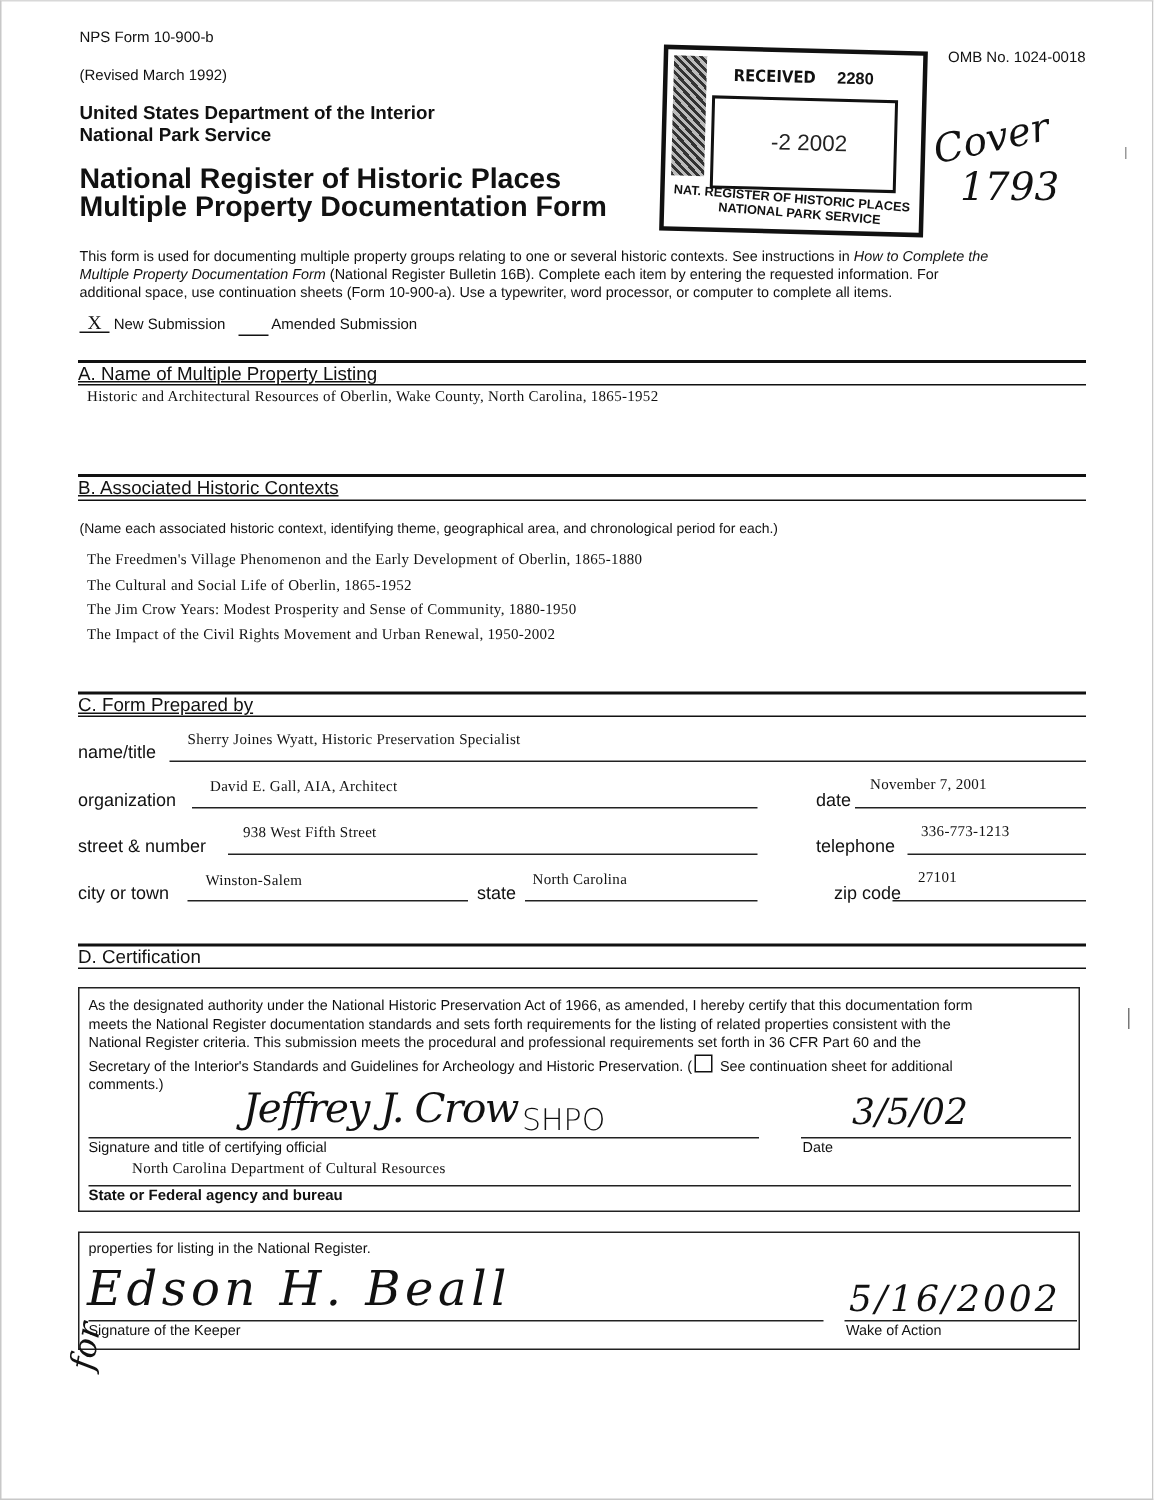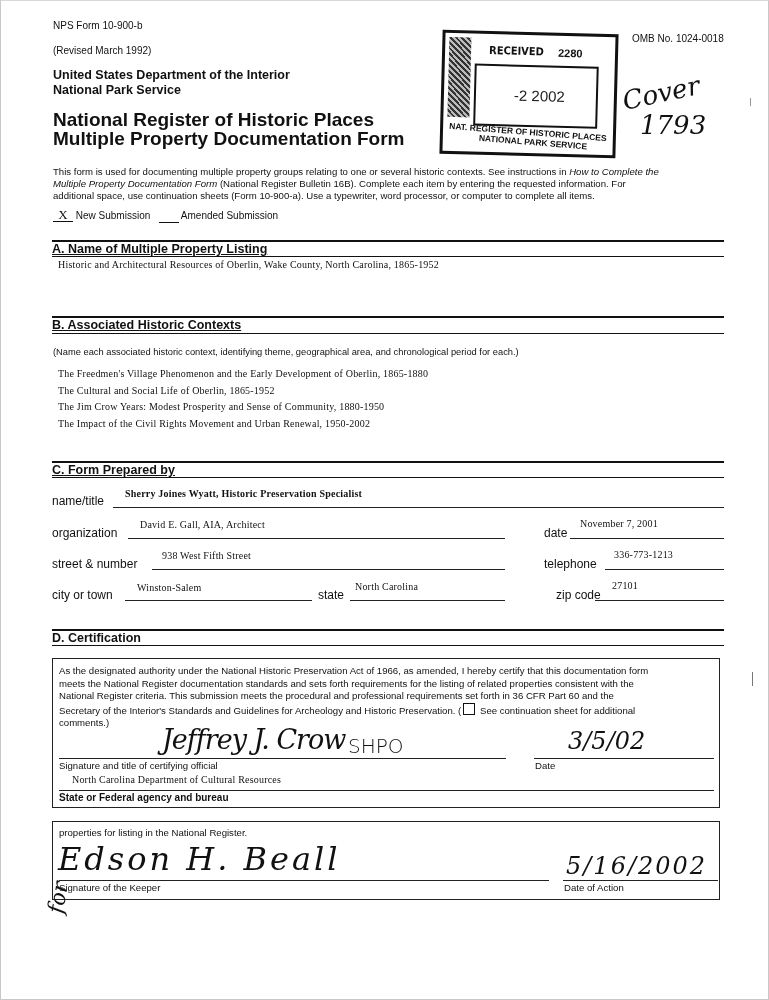--- a/index.html
+++ b/index.html
@@ -6,21 +6,21 @@
   body {
     width: 769px; height: 1000px; position: relative; overflow: hidden;
     font-family: "Liberation Sans", sans-serif; color: #111;
   }
   .frame { position: absolute; left: 0; top: 0; width: 767px; height: 998px; border: 1px solid #c8c8c8; border-top-color:#d8d8d8; }
   .abs { position: absolute; white-space: nowrap; }
   .small { font-size: 10px; line-height: 12px; }
   .sans-bold { font-weight: bold; }
   .typed { font-family: "Liberation Serif", "DejaVu Serif", serif; font-size: 10px; letter-spacing: 0.2px; }
   .hr { position: absolute; left: 52px; width: 672px; height: 0; border-top: 2px solid #111; }
-  .section-title { position: absolute; left: 52px; font-size: 12.5px; font-weight: bold; text-decoration: underline; }
+  .section-title { position: absolute; left: 52px; font-size: 12.5px; font-weight: normal; text-decoration: underline; }
   .field-label { font-size: 12px; }
   .uline { position: absolute; height: 0; border-top: 1px solid #222; }
   .cert-box { position: absolute; border: 1px solid #222; }
   .sig { position: absolute; font-family: "DejaVu Serif", serif; font-style: italic; color: #111; }
   .stamp {
     position: absolute; left: 441px; top: 32px; width: 170px; height: 118px;
     border: 3px solid #111; transform: rotate(1.5deg);
   }
   .stamp-inner {
     position: absolute; left: 30px; top: 30px; width: 120px; height: 58px; border: 2px solid #111; background:#fff;
@@ -88,21 +88,21 @@
   <div>The Cultural and Social Life of Oberlin, 1865-1952</div>
   <div>The Jim Crow Years:  Modest Prosperity and Sense of Community, 1880-1950</div>
   <div>The Impact of the Civil Rights Movement and Urban Renewal, 1950-2002</div>
 </div>
 
 <div class="hr" style="top:461px;"></div>
 <div class="section-title" style="top:463px;">C.  Form Prepared by</div>
 <div class="hr" style="top:477px; border-top-width:1px;"></div>
 
 <div class="abs field-label" style="left:52px; top:494px;">name/title</div>
-<div class="abs typed" style="left:125px; top:488px;font-weight:bold;">Sherry Joines Wyatt, Historic Preservation Specialist</div>
+<div class="abs typed" style="left:125px; top:488px;">Sherry Joines Wyatt, Historic Preservation Specialist</div>
 <div class="uline" style="left:113px; width:611px; top:507px;"></div>
 
 <div class="abs field-label" style="left:52px; top:526px;">organization</div>
 <div class="abs typed" style="left:140px; top:519px;">David E. Gall, AIA, Architect</div>
 <div class="uline" style="left:128px; width:377px; top:538px;"></div>
 
 <div class="abs field-label" style="left:544px; top:526px;">date</div>
 <div class="abs typed" style="left:580px; top:518px;">November 7, 2001</div>
 <div class="uline" style="left:570px; width:154px; top:538px;"></div>
 
@@ -141,32 +141,32 @@
 
 <div class="sig" style="left:162px; top:724px; font-size:27px; letter-spacing:-1px;">Jeffrey J. Crow</div>
 <div class="sig" style="left:348px; top:734px; font-size:20px; font-style:normal; font-family:'DejaVu Sans',sans-serif; font-weight:300;">SHPO</div>
 <div class="uline" style="left:59px; width:447px; top:758px;"></div>
 <div class="abs" style="left:59px; top:760px; font-size:9.6px;">Signature and title of certifying official</div>
 
 <div class="sig" style="left:568px; top:727px; font-size:24px;">3/5/02</div>
 <div class="uline" style="left:534px; width:180px; top:758px;"></div>
 <div class="abs" style="left:535px; top:760px; font-size:9.6px;">Date</div>
 
-<div class="abs typed" style="left:72px; top:774px;font-family:Liberation Serif, serif;">North Carolina Department of Cultural Resources</div>
+<div class="abs typed" style="left:88px; top:774px;font-family:Liberation Serif, serif;">North Carolina Department of Cultural Resources</div>
 <div class="uline" style="left:59px; width:655px; top:790px;"></div>
 <div class="abs" style="left:59px; top:792px; font-size:10px;font-weight:bold;">State or Federal agency and bureau</div>
 
 <div class="cert-box" style="left:52px; top:821px; width:666px; height:77px;"></div>
 <div class="abs" style="left:59px; top:827px; font-size:9.6px; line-height:12.6px;">
   <div>properties for listing in the National Register.</div>
 </div>
 <div class="sig" style="left:58px; top:840px; font-size:32px; letter-spacing:3px;">Edson H. Beall</div>
 <div class="uline" style="left:59px; width:490px; top:880px;"></div>
 <div class="abs" style="left:59px; top:882px; font-size:9.6px;">Signature of the Keeper</div>
 
 <div class="sig" style="left:566px; top:852px; font-size:24px; letter-spacing:2px;">5/16/2002</div>
 <div class="uline" style="left:563px; width:155px; top:880px;"></div>
-<div class="abs" style="left:564px; top:882px; font-size:9.6px;">Date of Action</div>
+<div class="abs" style="left:564px; top:882px; font-size:9.6px;">Wake of Action</div>
 
 <div class="sig" style="left:42px; top:885px; font-size:22px; transform:rotate(-80deg);">for</div>
 
 <div class="abs" style="left:752px; top:672px; width:1px; height:14px; background:#777;"></div>
 <div class="abs" style="left:750px; top:98px; width:1px; height:8px; background:#999;"></div>
 
 </body></html>

